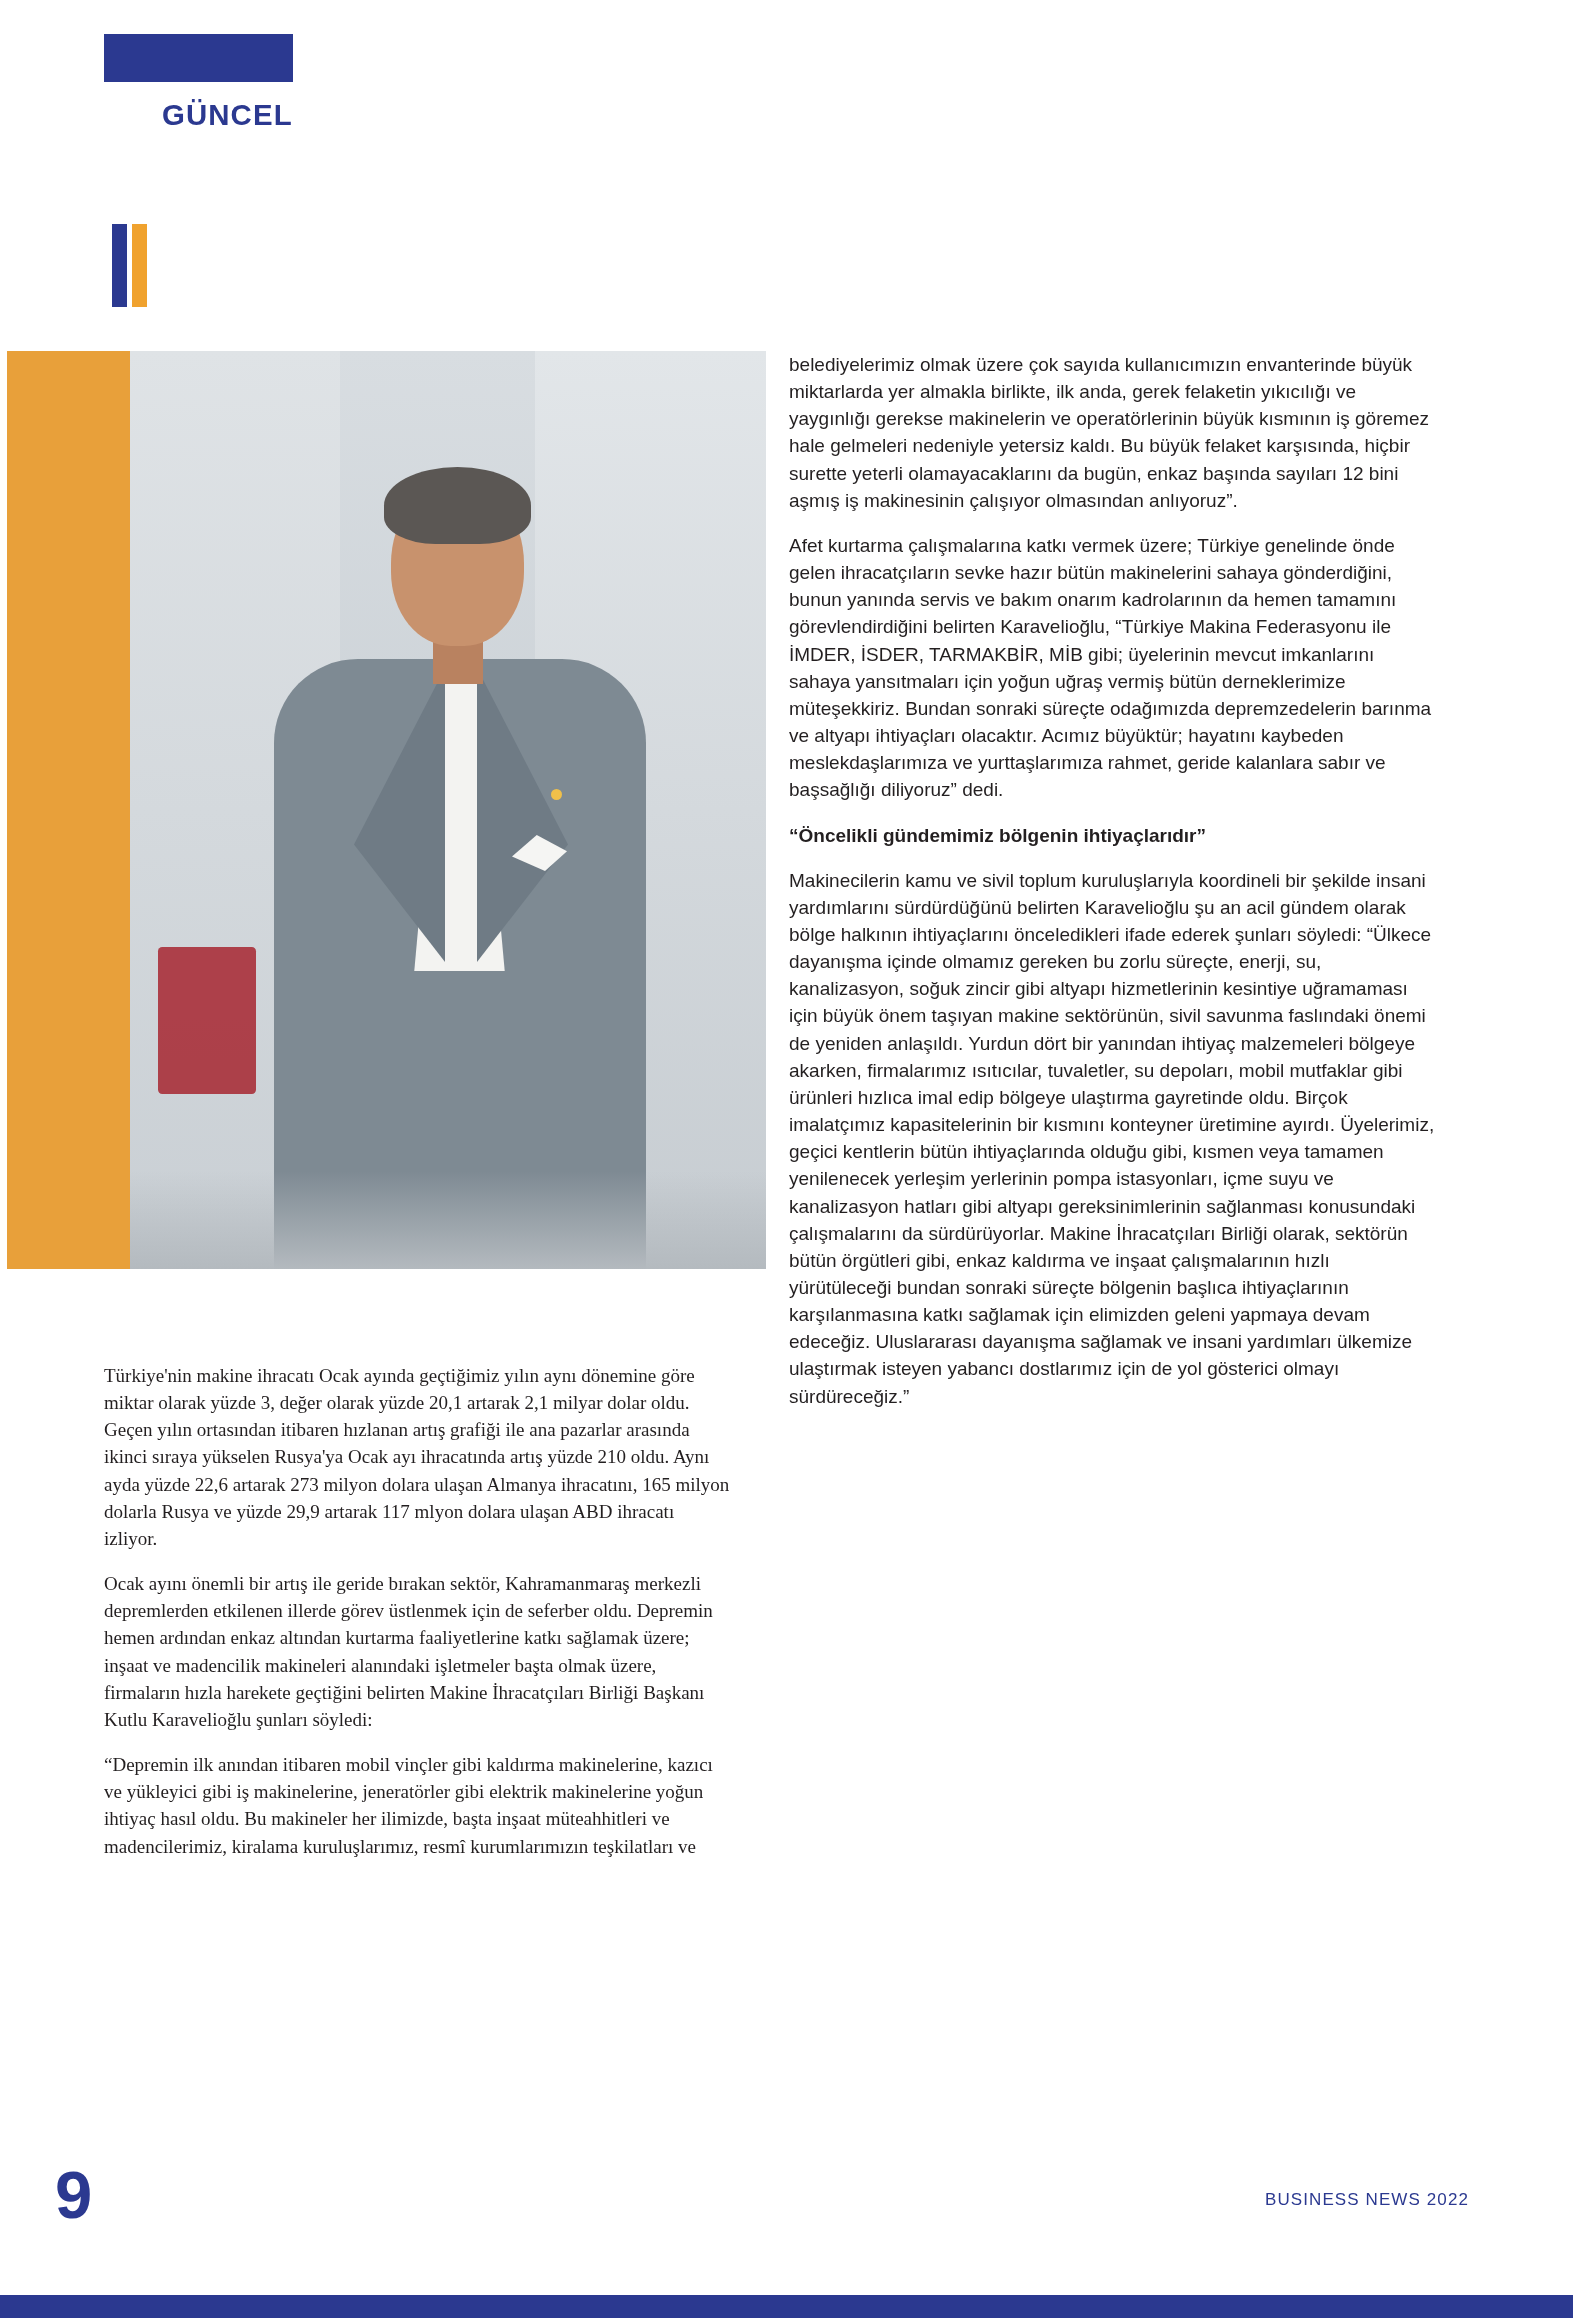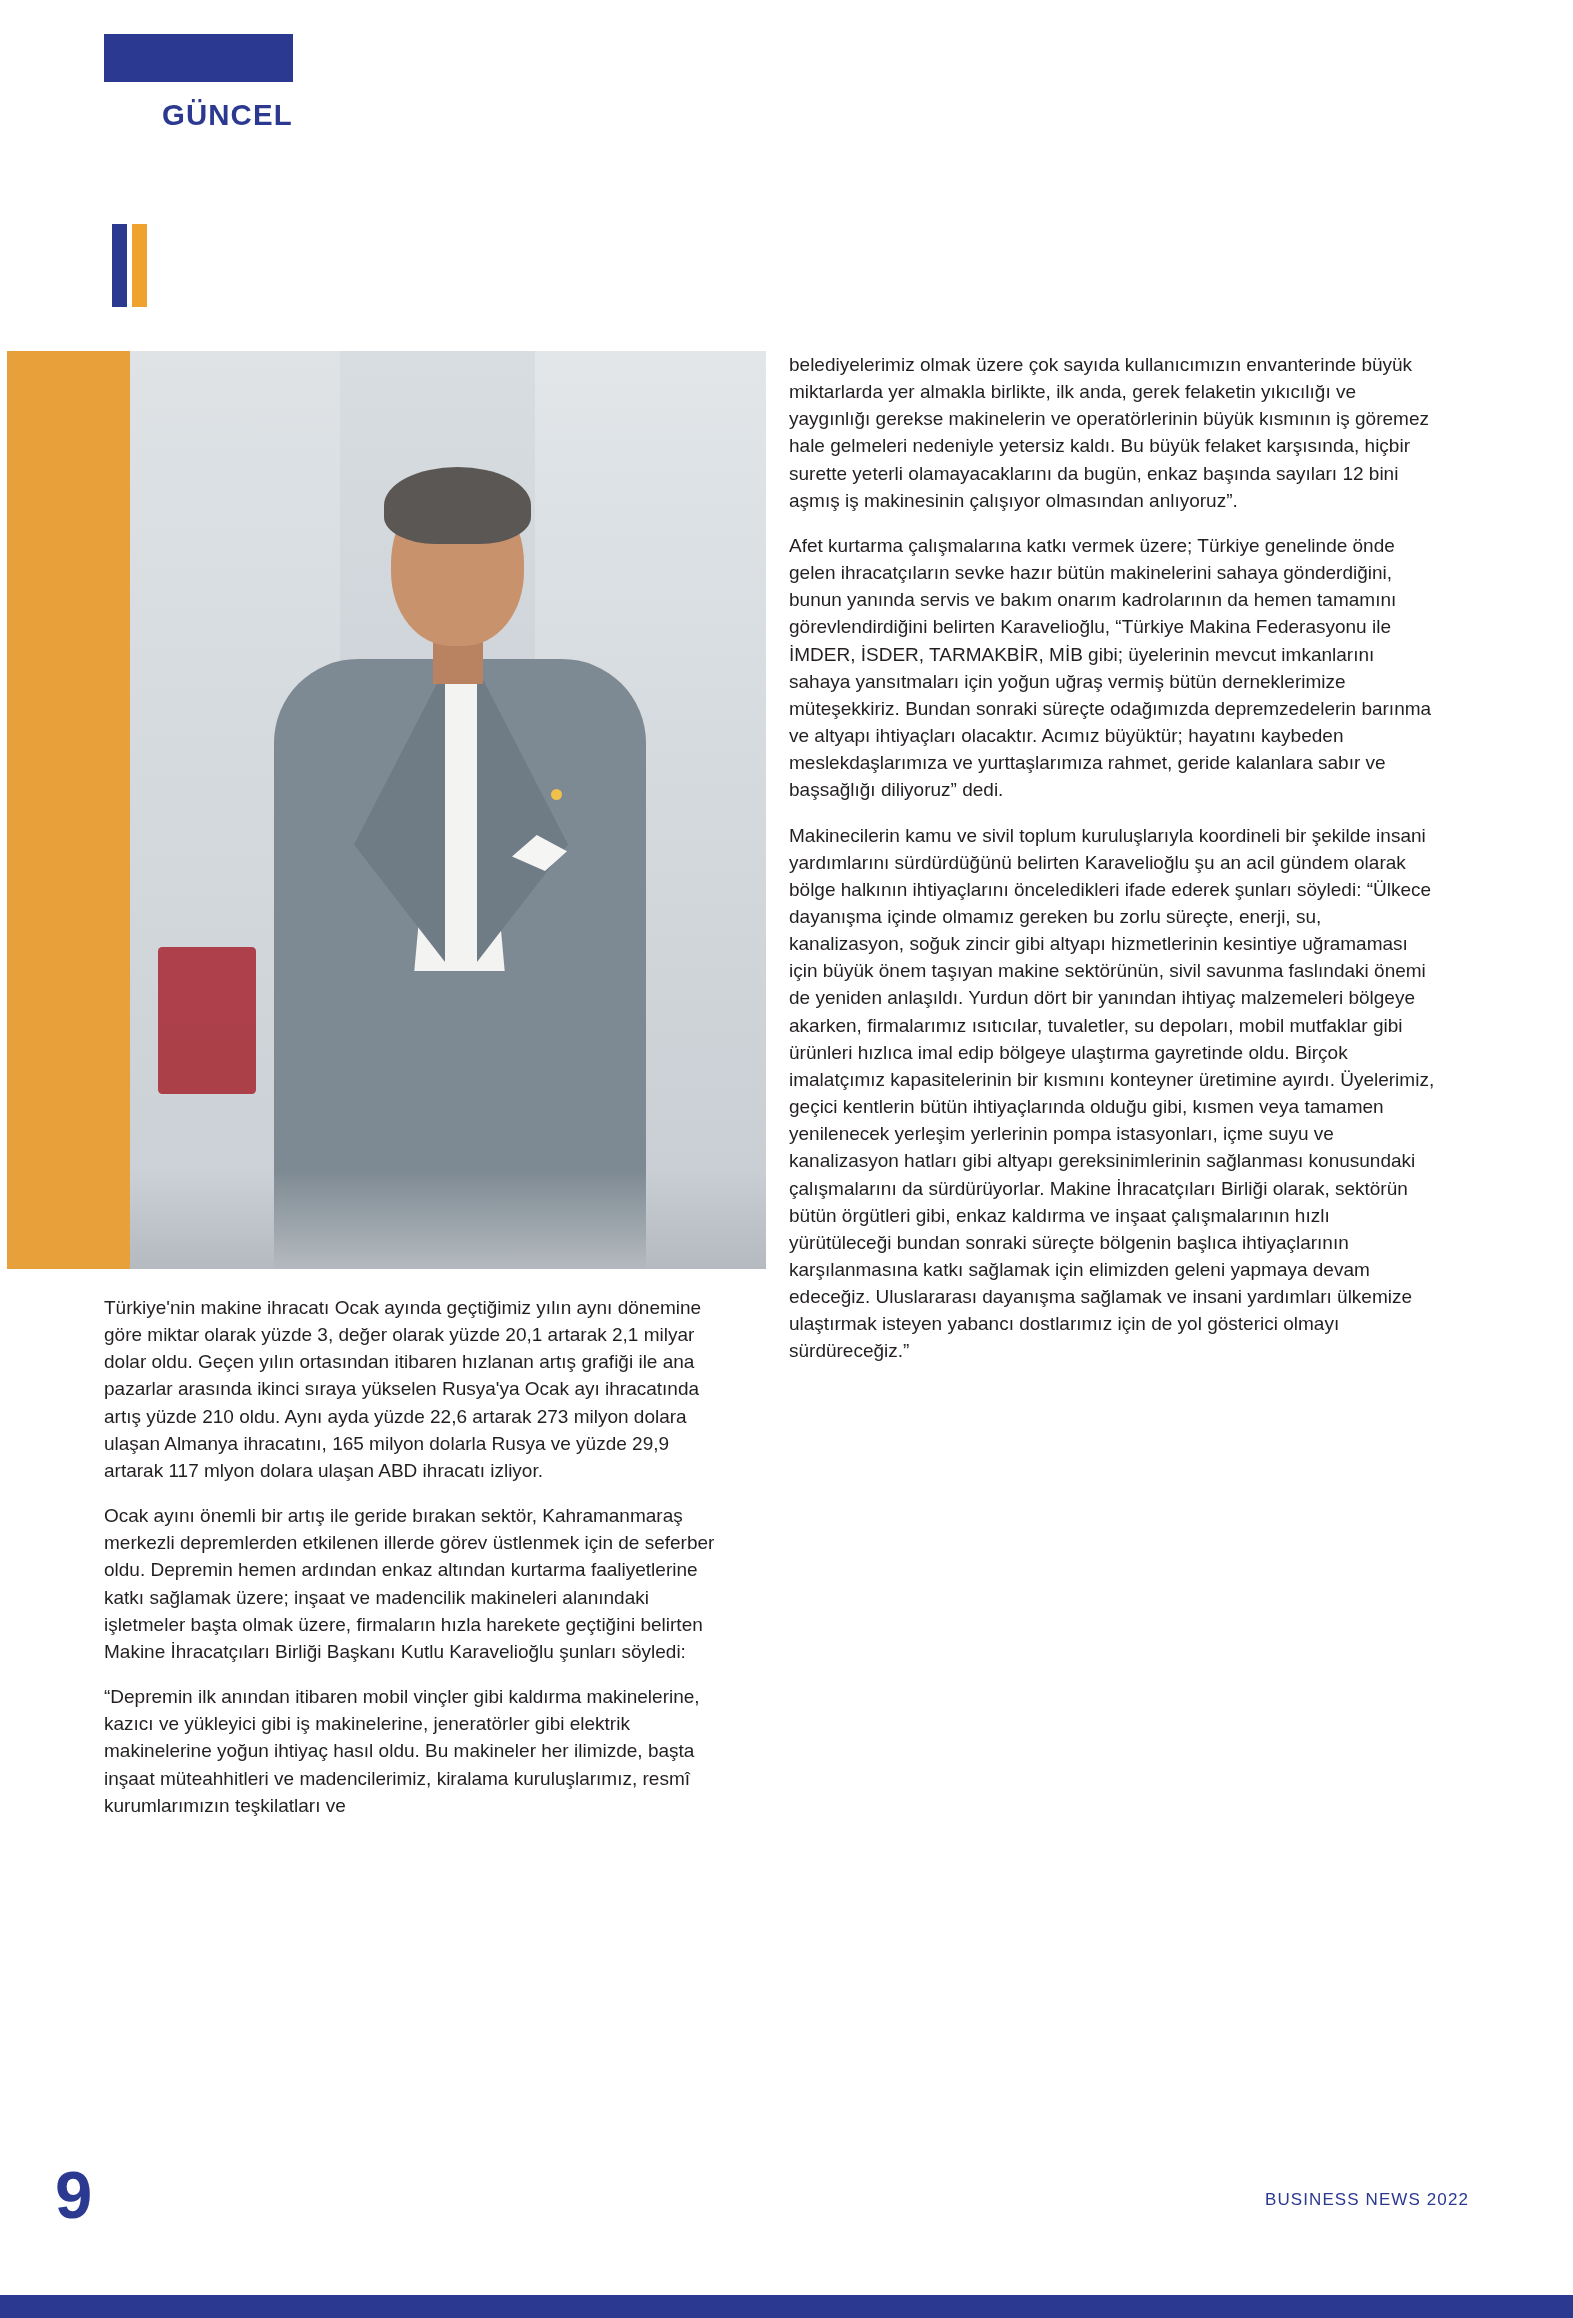--- a/index.html
+++ b/index.html
@@ -170,22 +170,23 @@
   .col {
     position: absolute;
     font-size: 19px;
     line-height: 1.43;
     color: #231f20;
     text-align: left;
   }
   .col p { margin: 0 4px 18px 0; }
   .col-left {
     left: 104px;
-    top: 1294px;
+    top: 1362px;
     width: 631px;
+    font-family: Liberation Serif, serif;
   }
   .col-right {
     left: 789px;
     top: 351px;
     width: 652px;
   }
   .subhead {
     font-weight: 700;
     margin: 9.8px 0 18px 0;
     font-size: 19px;
@@ -262,20 +263,21 @@
 
   <div class="col col-left">
     <p>Türkiye'nin makine ihracatı Ocak ayında geçtiğimiz yılın aynı dönemine göre miktar olarak yüzde 3, değer olarak yüzde 20,1 artarak 2,1 milyar dolar oldu. Geçen yılın ortasından itibaren hızlanan artış grafiği ile ana pazarlar arasında ikinci sıraya yükselen Rusya'ya Ocak ayı ihracatında artış yüzde 210 oldu. Aynı ayda yüzde 22,6 artarak 273 milyon dolara ulaşan Almanya ihracatını, 165 milyon dolarla Rusya ve yüzde 29,9 artarak 117 mlyon dolara ulaşan ABD ihracatı izliyor.</p>
     <p>Ocak ayını önemli bir artış ile geride bırakan sektör, Kahramanmaraş merkezli depremlerden etkilenen illerde görev üstlenmek için de seferber oldu. Depremin hemen ardından enkaz altından kurtarma faaliyetlerine katkı sağlamak üzere; inşaat ve madencilik makineleri alanındaki işletmeler başta olmak üzere, firmaların hızla harekete geçtiğini belirten Makine İhracatçıları Birliği Başkanı Kutlu Karavelioğlu şunları söyledi:</p>
     <p>“Depremin ilk anından itibaren mobil vinçler gibi kaldırma makinelerine, kazıcı ve yükleyici gibi iş makinelerine, jeneratörler gibi elektrik makinelerine yoğun ihtiyaç hasıl oldu. Bu makineler her ilimizde, başta inşaat müteahhitleri ve madencilerimiz, kiralama kuruluşlarımız, resmî kurumlarımızın teşkilatları ve</p>
   </div>
 
   <div class="col col-right">
     <p>belediyelerimiz olmak üzere çok sayıda kullanıcımızın envanterinde büyük miktarlarda yer almakla birlikte, ilk anda, gerek felaketin yıkıcılığı ve yaygınlığı gerekse makinelerin ve operatörlerinin büyük kısmının iş göremez hale gelmeleri nedeniyle yetersiz kaldı. Bu büyük felaket karşısında, hiçbir surette yeterli olamayacaklarını da bugün, enkaz başında sayıları 12 bini aşmış iş makinesinin çalışıyor olmasından anlıyoruz”.</p>
     <p>Afet kurtarma çalışmalarına katkı vermek üzere; Türkiye genelinde önde gelen ihracatçıların sevke hazır bütün makinelerini sahaya gönderdiğini, bunun yanında servis ve bakım onarım kadrolarının da hemen tamamını görevlendirdiğini belirten Karavelioğlu, “Türkiye Makina Federasyonu ile İMDER, İSDER, TARMAKBİR, MİB gibi; üyelerinin mevcut imkanlarını sahaya yansıtmaları için yoğun uğraş vermiş bütün derneklerimize müteşekkiriz. Bundan sonraki süreçte odağımızda depremzedelerin barınma ve altyapı ihtiyaçları olacaktır. Acımız büyüktür; hayatını kaybeden meslekdaşlarımıza ve yurttaşlarımıza rahmet, geride kalanlara sabır ve başsağlığı diliyoruz” dedi.</p>
+    <p class="subhead">“Öncelikli gündemimiz bölgenin ihtiyaçlarıdır”</p>
     <p>Makinecilerin kamu ve sivil toplum kuruluşlarıyla koordineli bir şekilde insani yardımlarını sürdürdüğünü belirten Karavelioğlu şu an acil gündem olarak bölge halkının ihtiyaçlarını önceledikleri ifade ederek şunları söyledi: “Ülkece dayanışma içinde olmamız gereken bu zorlu süreçte, enerji, su, kanalizasyon, soğuk zincir gibi altyapı hizmetlerinin kesintiye uğramaması için büyük önem taşıyan makine sektörünün, sivil savunma faslındaki önemi de yeniden anlaşıldı. Yurdun dört bir yanından ihtiyaç malzemeleri bölgeye akarken, firmalarımız ısıtıcılar, tuvaletler, su depoları, mobil mutfaklar gibi ürünleri hızlıca imal edip bölgeye ulaştırma gayretinde oldu. Birçok imalatçımız kapasitelerinin bir kısmını konteyner üretimine ayırdı. Üyelerimiz, geçici kentlerin bütün ihtiyaçlarında olduğu gibi, kısmen veya tamamen yenilenecek yerleşim yerlerinin pompa istasyonları, içme suyu ve kanalizasyon hatları gibi altyapı gereksinimlerinin sağlanması konusundaki çalışmalarını da sürdürüyorlar. Makine İhracatçıları Birliği olarak, sektörün bütün örgütleri gibi, enkaz kaldırma ve inşaat çalışmalarının hızlı yürütüleceği bundan sonraki süreçte bölgenin başlıca ihtiyaçlarının karşılanmasına katkı sağlamak için elimizden geleni yapmaya devam edeceğiz. Uluslararası dayanışma sağlamak ve insani yardımları ülkemize ulaştırmak isteyen yabancı dostlarımız için de yol gösterici olmayı sürdüreceğiz.”</p>
   </div>
 
   <div class="footer-rule"></div>
   <div class="folio">9</div>
   <div class="footer-right">BUSINESS NEWS 2022</div>
   <div class="footer-bar"></div>
 
 </div>
 

